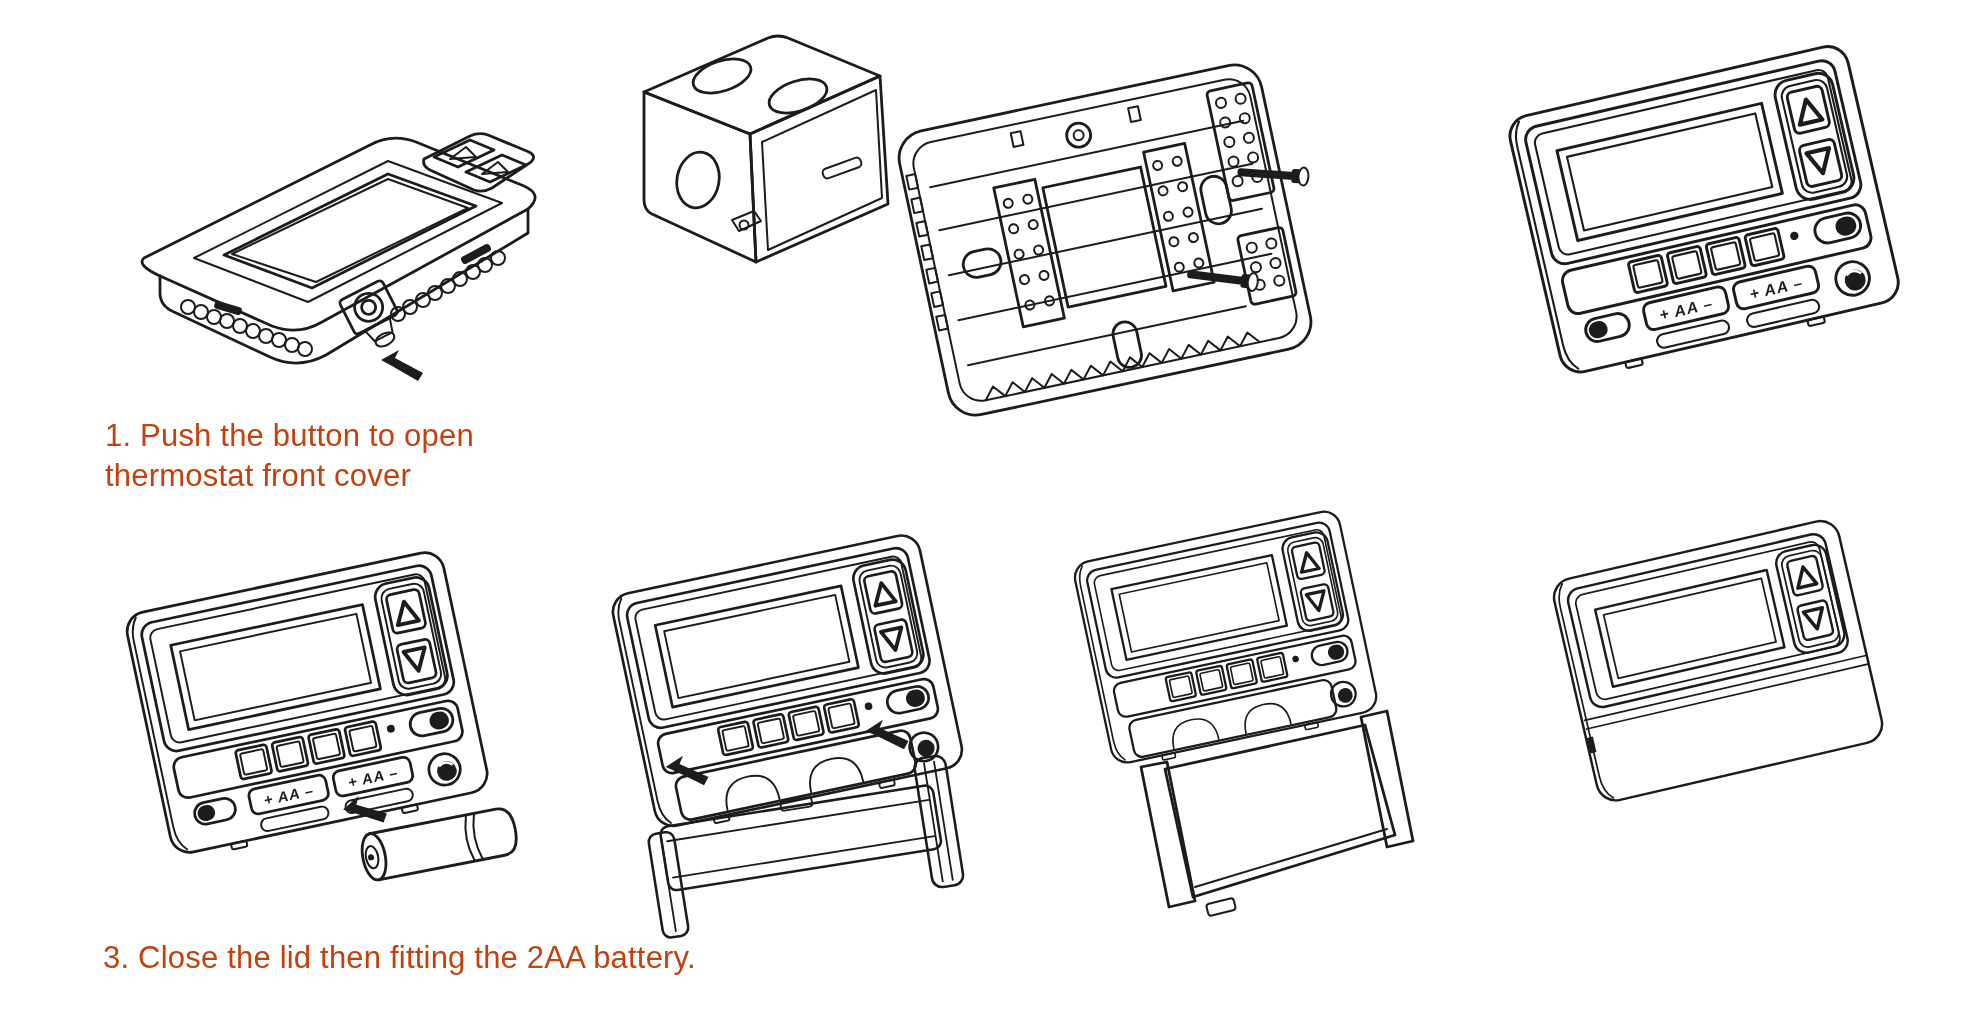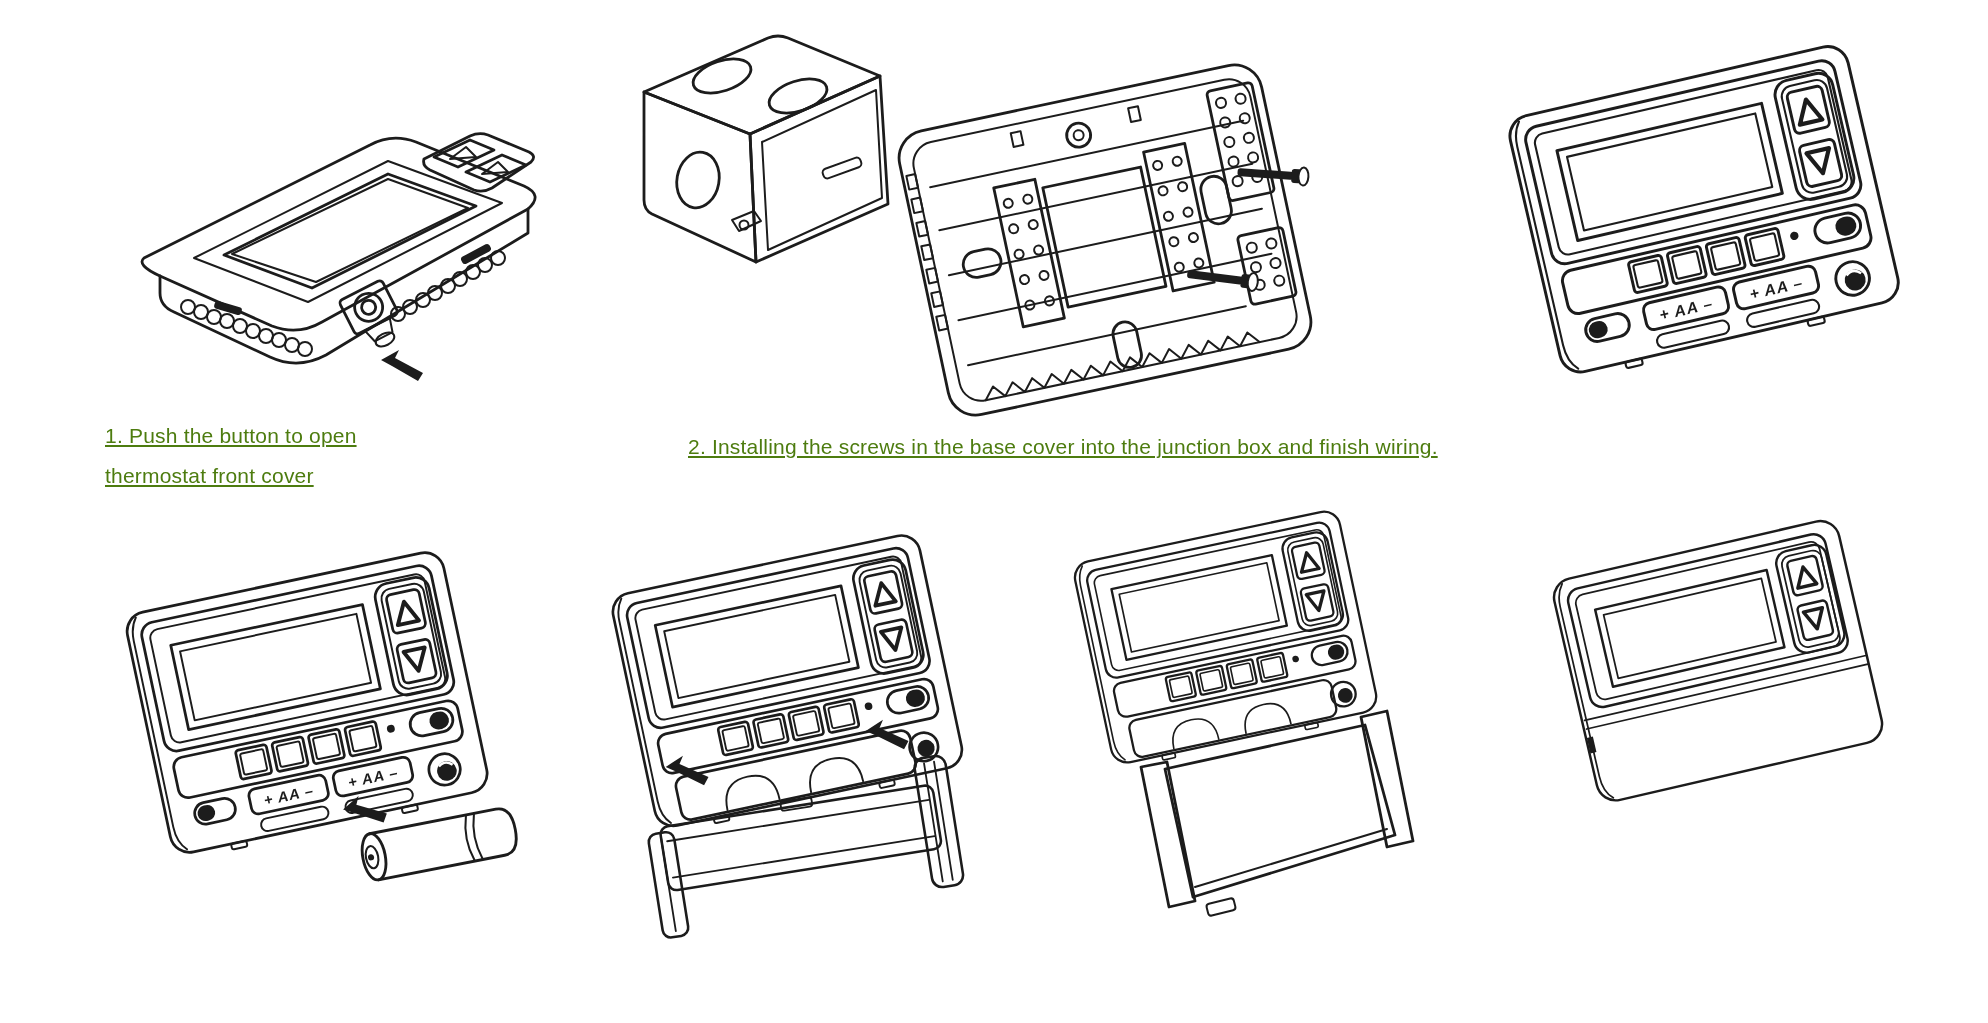--- a/index.html
+++ b/index.html
@@ -1,20 +1,20 @@
 <!DOCTYPE html>
 <html><head>
 <meta charset="utf-8">
 <style>
   html,body{margin:0;padding:0;background:#ffffff;}
   .page{position:relative;width:1988px;height:1023px;background:#ffffff;overflow:hidden;
         font-family:"Liberation Sans", sans-serif;color:#1f1f1f;}
   .fig{position:absolute;overflow:visible;}
-  .caption{position:absolute;font-size:21px;line-height:40px;letter-spacing:.2px;
-           color:#4d7c0f;white-space:pre-line;text-decoration:underline;}
+  .caption{position:absolute;font-size:31px;line-height:40px;letter-spacing:.2px;
+           color:#c2410c;white-space:pre-line;}
   .nowrap{white-space:nowrap;}
   
   .s {fill:none;stroke:#1c1c1c;stroke-width:2.8;stroke-linejoin:round;stroke-linecap:round;}
   .s2{fill:none;stroke:#1c1c1c;stroke-width:2;stroke-linejoin:round;stroke-linecap:round;}
   .s3{fill:none;stroke:#1c1c1c;stroke-width:4;stroke-linejoin:round;stroke-linecap:round;}
   .f {fill:#1c1c1c;stroke:none;}
   .bw{fill:#ffffff;}
   .mark{font-family:"Liberation Sans", sans-serif;font-size:15px;font-weight:bold;
         font-style:italic;letter-spacing:1px;fill:#1c1c1c;text-anchor:middle;}
 </style>
@@ -301,21 +301,20 @@
 </svg>
 
 <svg class="fig" style="left:1462px;top:30px" width="460" height="370" viewBox="0 0 460 370">
   <g transform="translate(40,88) rotate(-13) scale(1.05)">
     <use href="#dev-open" xlink:href="#dev-open"></use>
   </g>
 </svg>
 
 <div class="caption" style="left:105px;top:416px;width:440px">1. Push the button to open
 thermostat front cover</div>
-<div class="caption nowrap" style="left:688px;top:427px">2. Installing the screws in the base cover into the junction box and finish wiring.</div>
 
 <svg class="fig" style="left:90px;top:530px" width="460" height="400" viewBox="0 0 460 400">
   <g transform="translate(30,84) rotate(-12) scale(0.98)">
     <use href="#dev-open" xlink:href="#dev-open"></use>
   </g>
   <g transform="translate(250,270) rotate(-12)">
         <use href="#arrow-ul" xlink:href="#arrow-ul"></use>
       </g>
   <g transform="translate(256,300) rotate(-11) scale(1.02)">
     <use href="#battery-cell" xlink:href="#battery-cell"></use>
@@ -349,14 +348,15 @@
     <use href="#dev-door" xlink:href="#dev-door"></use>
   </g>
 </svg>
 
 <svg class="fig" style="left:1495px;top:485px" width="440" height="390" viewBox="0 0 440 390">
   <g transform="translate(52,96) rotate(-13) scale(0.88)">
     <use href="#dev-closed" xlink:href="#dev-closed"></use>
   </g>
 </svg>
 
+<div class="caption nowrap" style="left:103px;top:938px">3. Close the lid then fitting the 2AA battery.</div>
 
 </div>
 
 </body></html>

